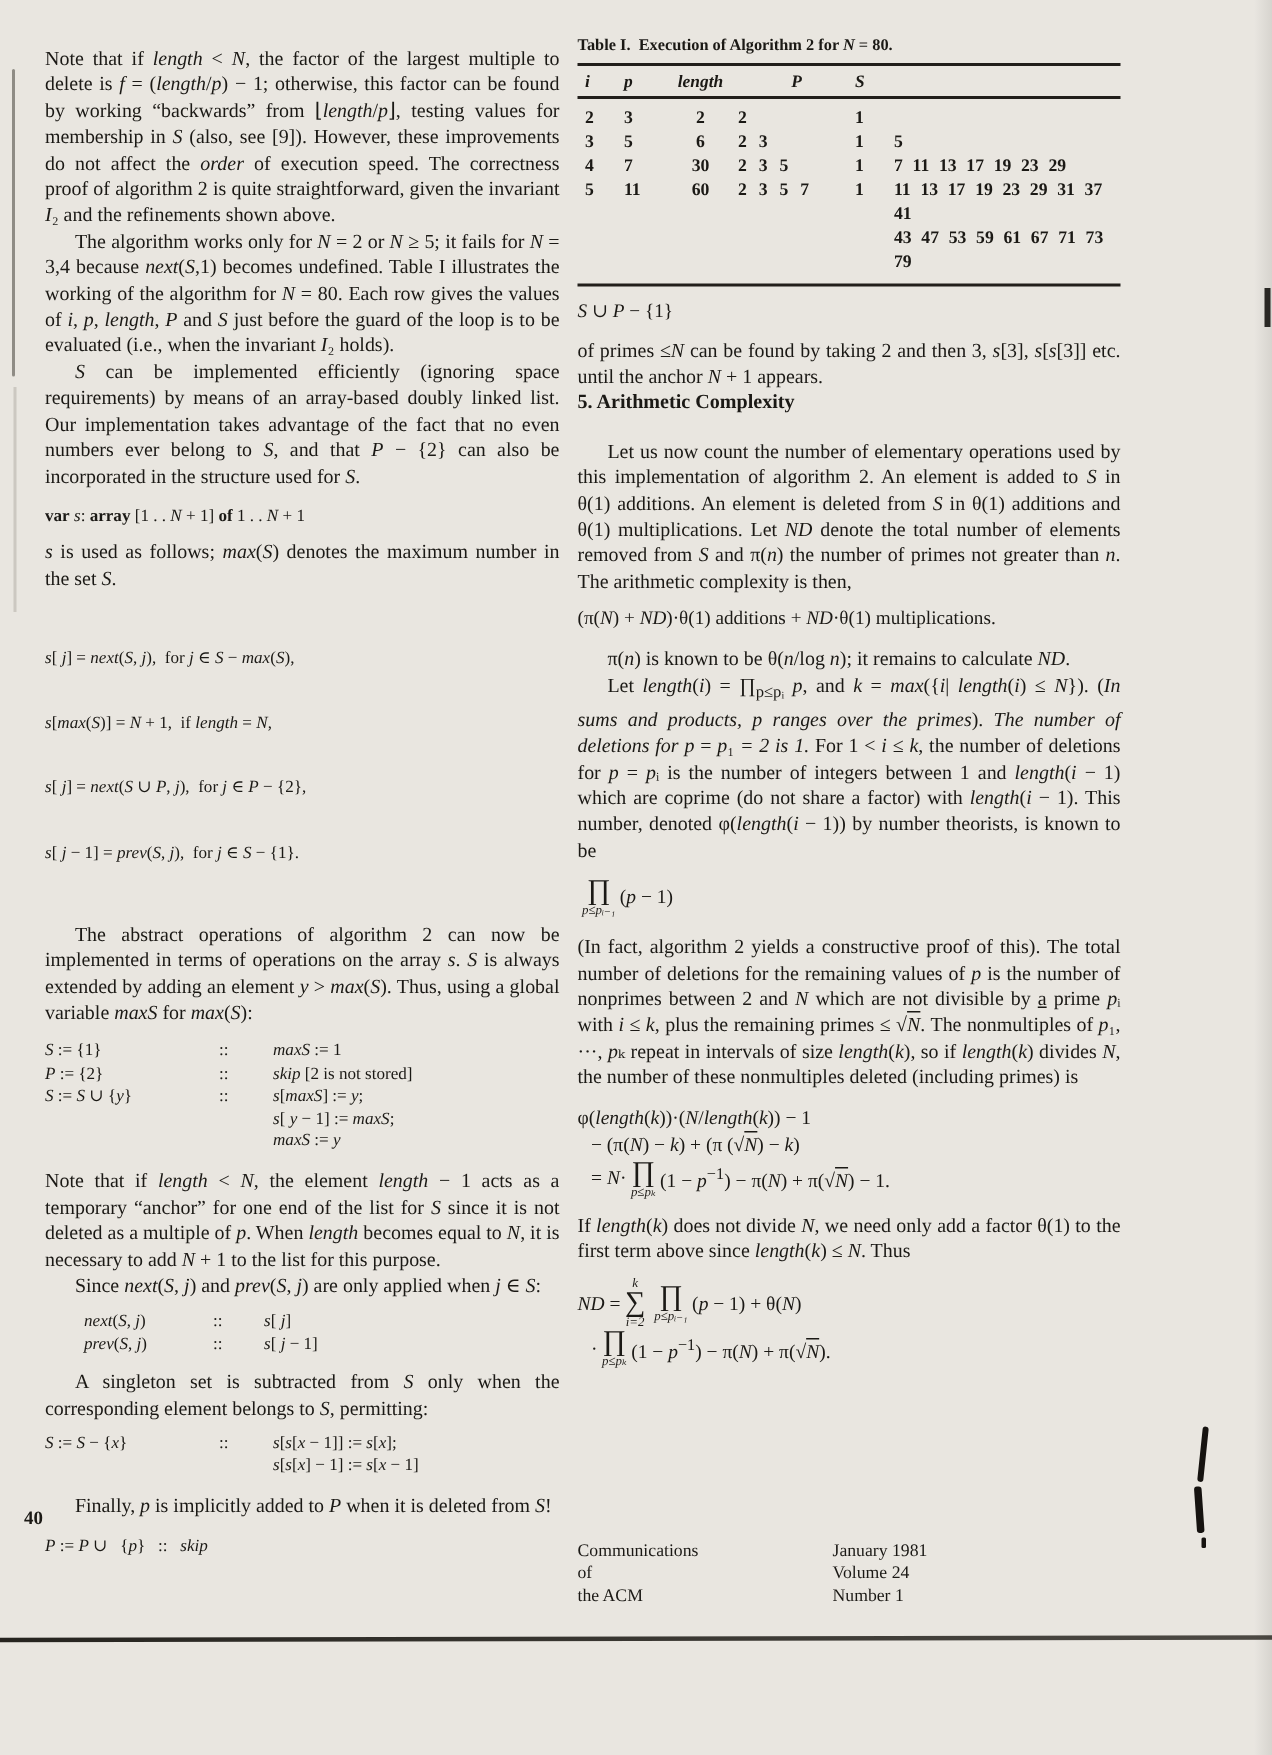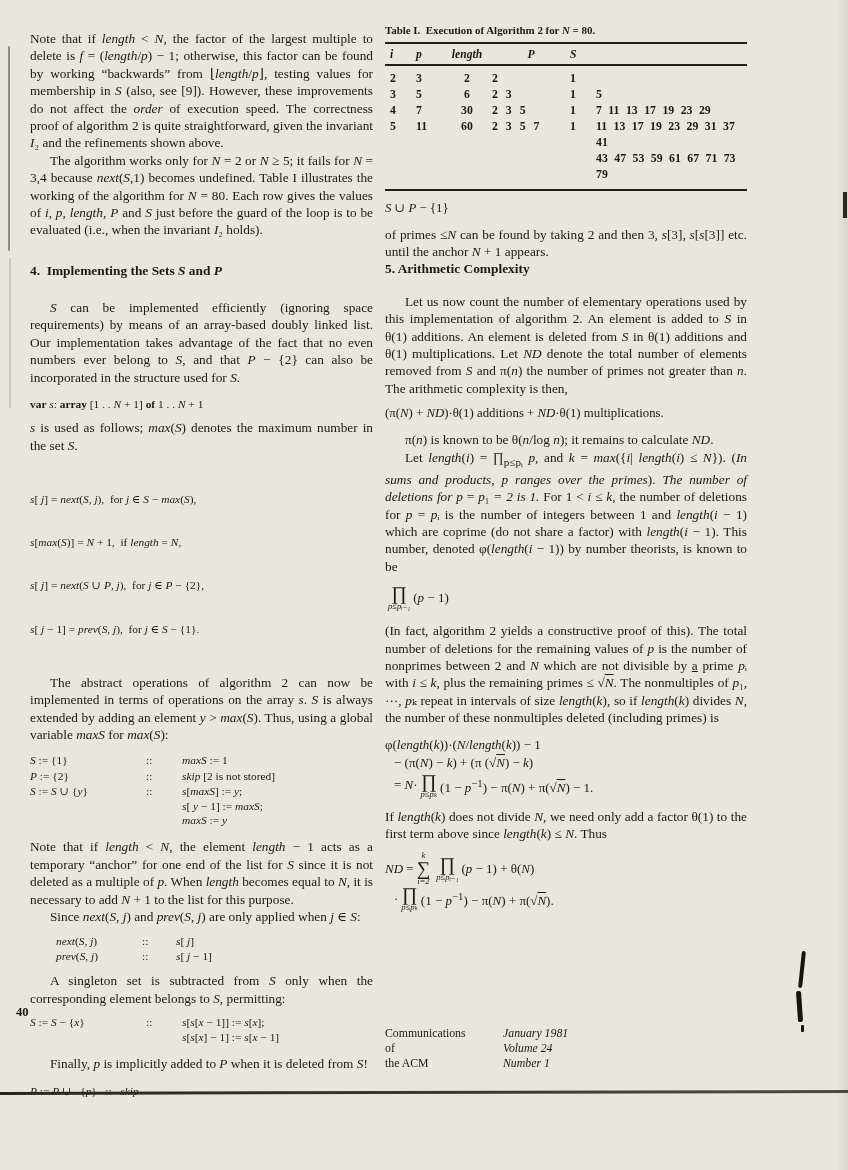--- a/index.html
+++ b/index.html
@@ -50,41 +50,40 @@
   .stack{display:inline-flex;flex-direction:column;align-items:center;margin:0 3px;}
   .bigop{font-size:19px;line-height:17px;}
   .bigop-sub,.bigop-top{font-size:8.6px;font-style:italic;line-height:9px;}
   .disp{display:flex;align-items:center;margin:10px 0 11px;font-size:13px;}
   .mt22{margin-top:22px;}
   .mb26{margin-bottom:26px;}
   
   .pagenum{position:absolute;left:16px;top:1005px;font-size:12.6px;font-weight:bold;}
   .foot{position:absolute;font-size:11.8px;line-height:15px;}
   .foot-journal{left:385px;top:1026px;}
-  .foot-issue{left:503px;top:1026px;font-style:italic;}
+  .foot-issue{left:555px;top:1026px;}
   
   .artifact{position:absolute;background:#161310;}
   .edge-line-1{left:8px;top:46px;width:2px;height:205px;background:rgba(70,66,58,.55);border-radius:2px;}
   .edge-line-2{left:9px;top:258px;width:1.5px;height:150px;background:rgba(70,66,58,.18);}
   .ink-1{left:800px;top:951px;width:4px;height:37px;transform:rotate(6deg);border-radius:2px;}
   .ink-2{left:797px;top:991px;width:5px;height:31px;transform:rotate(-4deg);border-radius:2px;}
   .ink-3{left:801px;top:1025px;width:3px;height:7px;border-radius:1px;}
   .edge-dash{left:843px;top:192px;width:4px;height:26px;background:#2c2a26;}
   .bottom-line{left:0;top:1091px;width:848px;height:2.5px;background:linear-gradient(to right,#26241f,#4d4a44);transform:rotate(-0.12deg);}
   .right-shade{position:absolute;right:0;top:0;width:12px;height:100%;background:linear-gradient(to right,rgba(0,0,0,0),rgba(0,0,0,0.08));}
 </style>
 </head>
 <body>
 
 <div class="page">
 
   <div class="col col-left">
     <p class="body">Note that if <i>length</i> &lt; <i>N</i>, the factor of the largest multiple to delete is <i>f</i> = (<i>length</i>/<i>p</i>) − 1; otherwise, this factor can be found by working “backwards” from ⌊<i>length</i>/<i>p</i>⌋, testing values for membership in <i>S</i> (also, see [9]). However, these improvements do not affect the <i>order</i> of execution speed. The correctness proof of algorithm 2 is quite straightforward, given the invariant <i>I</i>₂ and the refinements shown above.</p>
     <p class="body ind">The algorithm works only for <i>N</i> = 2 or <i>N</i> ≥ 5; it fails for <i>N</i> = 3,4 because <i>next</i>(<i>S</i>,1) becomes undefined. Table I illustrates the working of the algorithm for <i>N</i> = 80. Each row gives the values of <i>i</i>, <i>p</i>, <i>length</i>, <i>P</i> and <i>S</i> just before the guard of the loop is to be evaluated (i.e., when the invariant <i>I</i>₂ holds).</p>
-    <div class="heading">4. Implementing the Sets <i>S</i> and <i>P</i></div>
     <p class="body ind"><i>S</i> can be implemented efficiently (ignoring space requirements) by means of an array-based doubly linked list. Our implementation takes advantage of the fact that no even numbers ever belong to <i>S</i>, and that <i>P</i> − {2} can also be incorporated in the structure used for <i>S</i>.</p>
     <div class="code code-var"><b>var</b> <i>s</i>: <b>array</b> [1 . . <i>N</i> + 1] <b>of</b> 1 . . <i>N</i> + 1</div>
     <p class="body"><i>s</i> is used as follows; <i>max</i>(<i>S</i>) denotes the maximum number in the set <i>S</i>.</p>
     <div class="code codeblock">
       <div><i>s</i>[ <i>j</i>] = <i>next</i>(<i>S</i>, <i>j</i>),  for <i>j</i> ∈ <i>S</i> − <i>max</i>(<i>S</i>),</div>
       <div><i>s</i>[<i>max</i>(<i>S</i>)] = <i>N</i> + 1,  if <i>length</i> = <i>N</i>,</div>
       <div><i>s</i>[ <i>j</i>] = <i>next</i>(<i>S</i> ∪ <i>P</i>, <i>j</i>),  for <i>j</i> ∈ <i>P</i> − {2},</div>
       <div><i>s</i>[ <i>j</i> − 1] = <i>prev</i>(<i>S</i>, <i>j</i>),  for <i>j</i> ∈ <i>S</i> − {1}.</div>
     </div>
     <p class="body ind">The abstract operations of algorithm 2 can now be implemented in terms of operations on the array <i>s</i>. <i>S</i> is always extended by adding an element <i>y</i> &gt; <i>max</i>(<i>S</i>). Thus, using a global variable <i>maxS</i> for <i>max</i>(<i>S</i>):</p>

